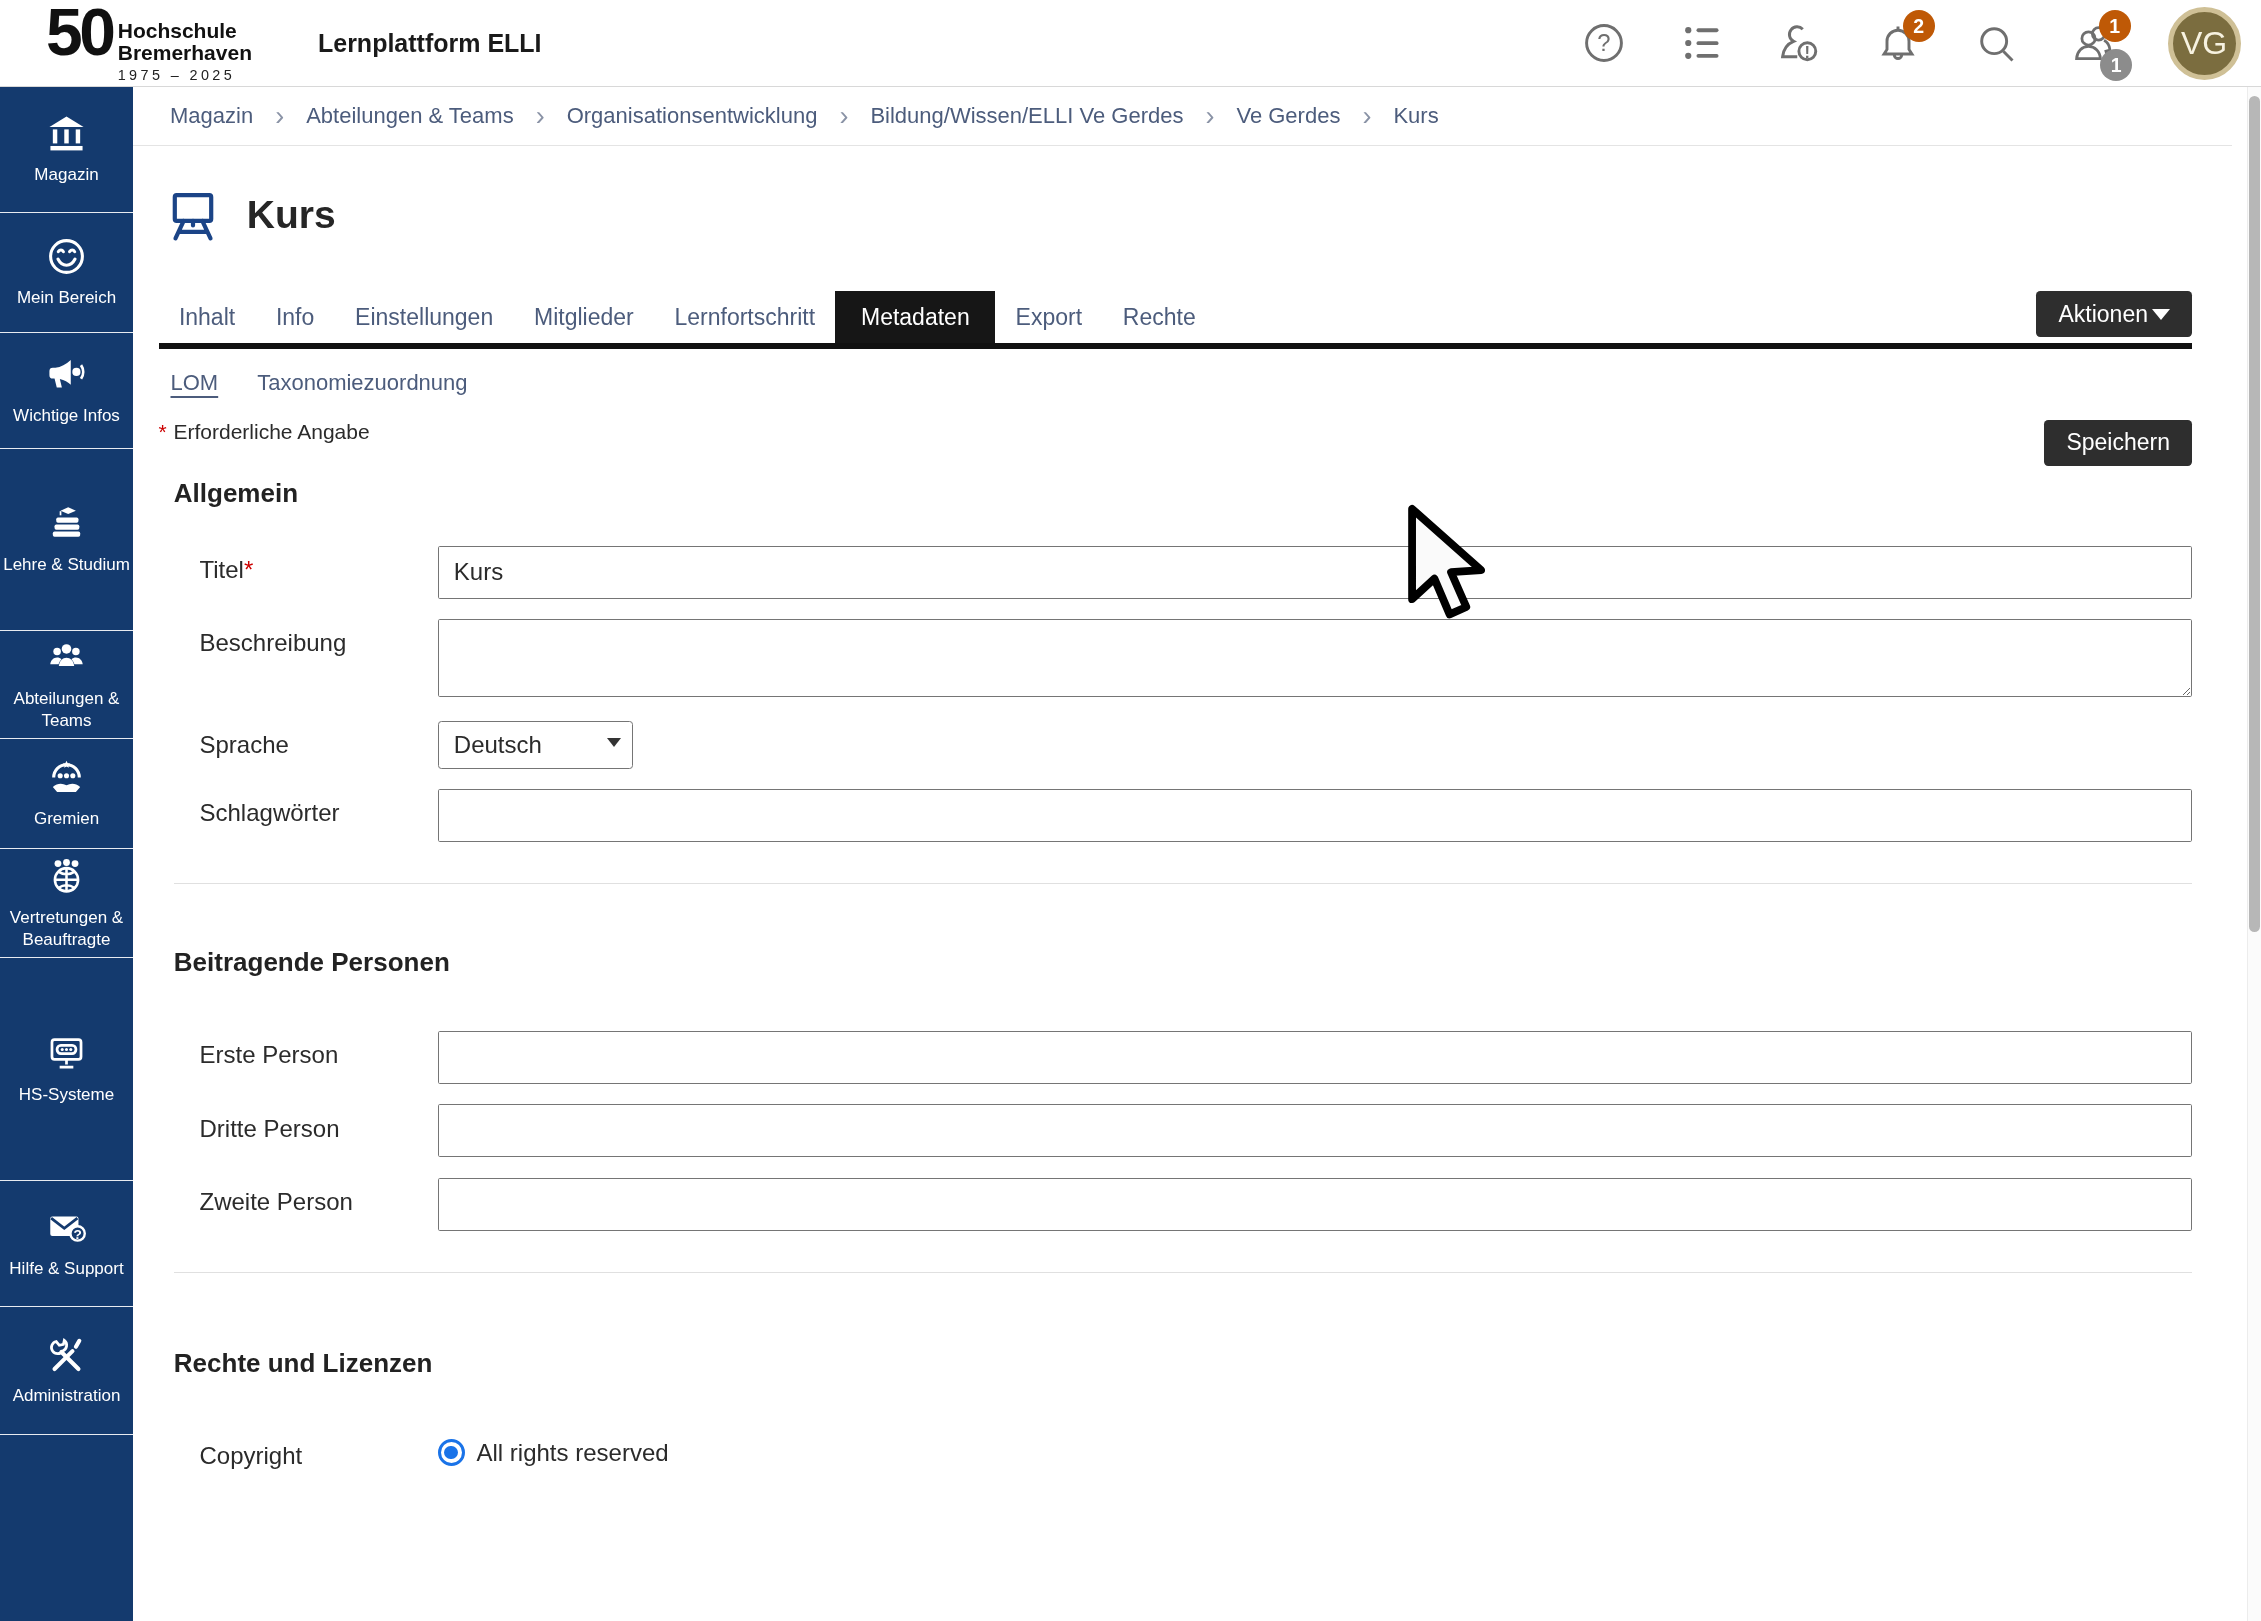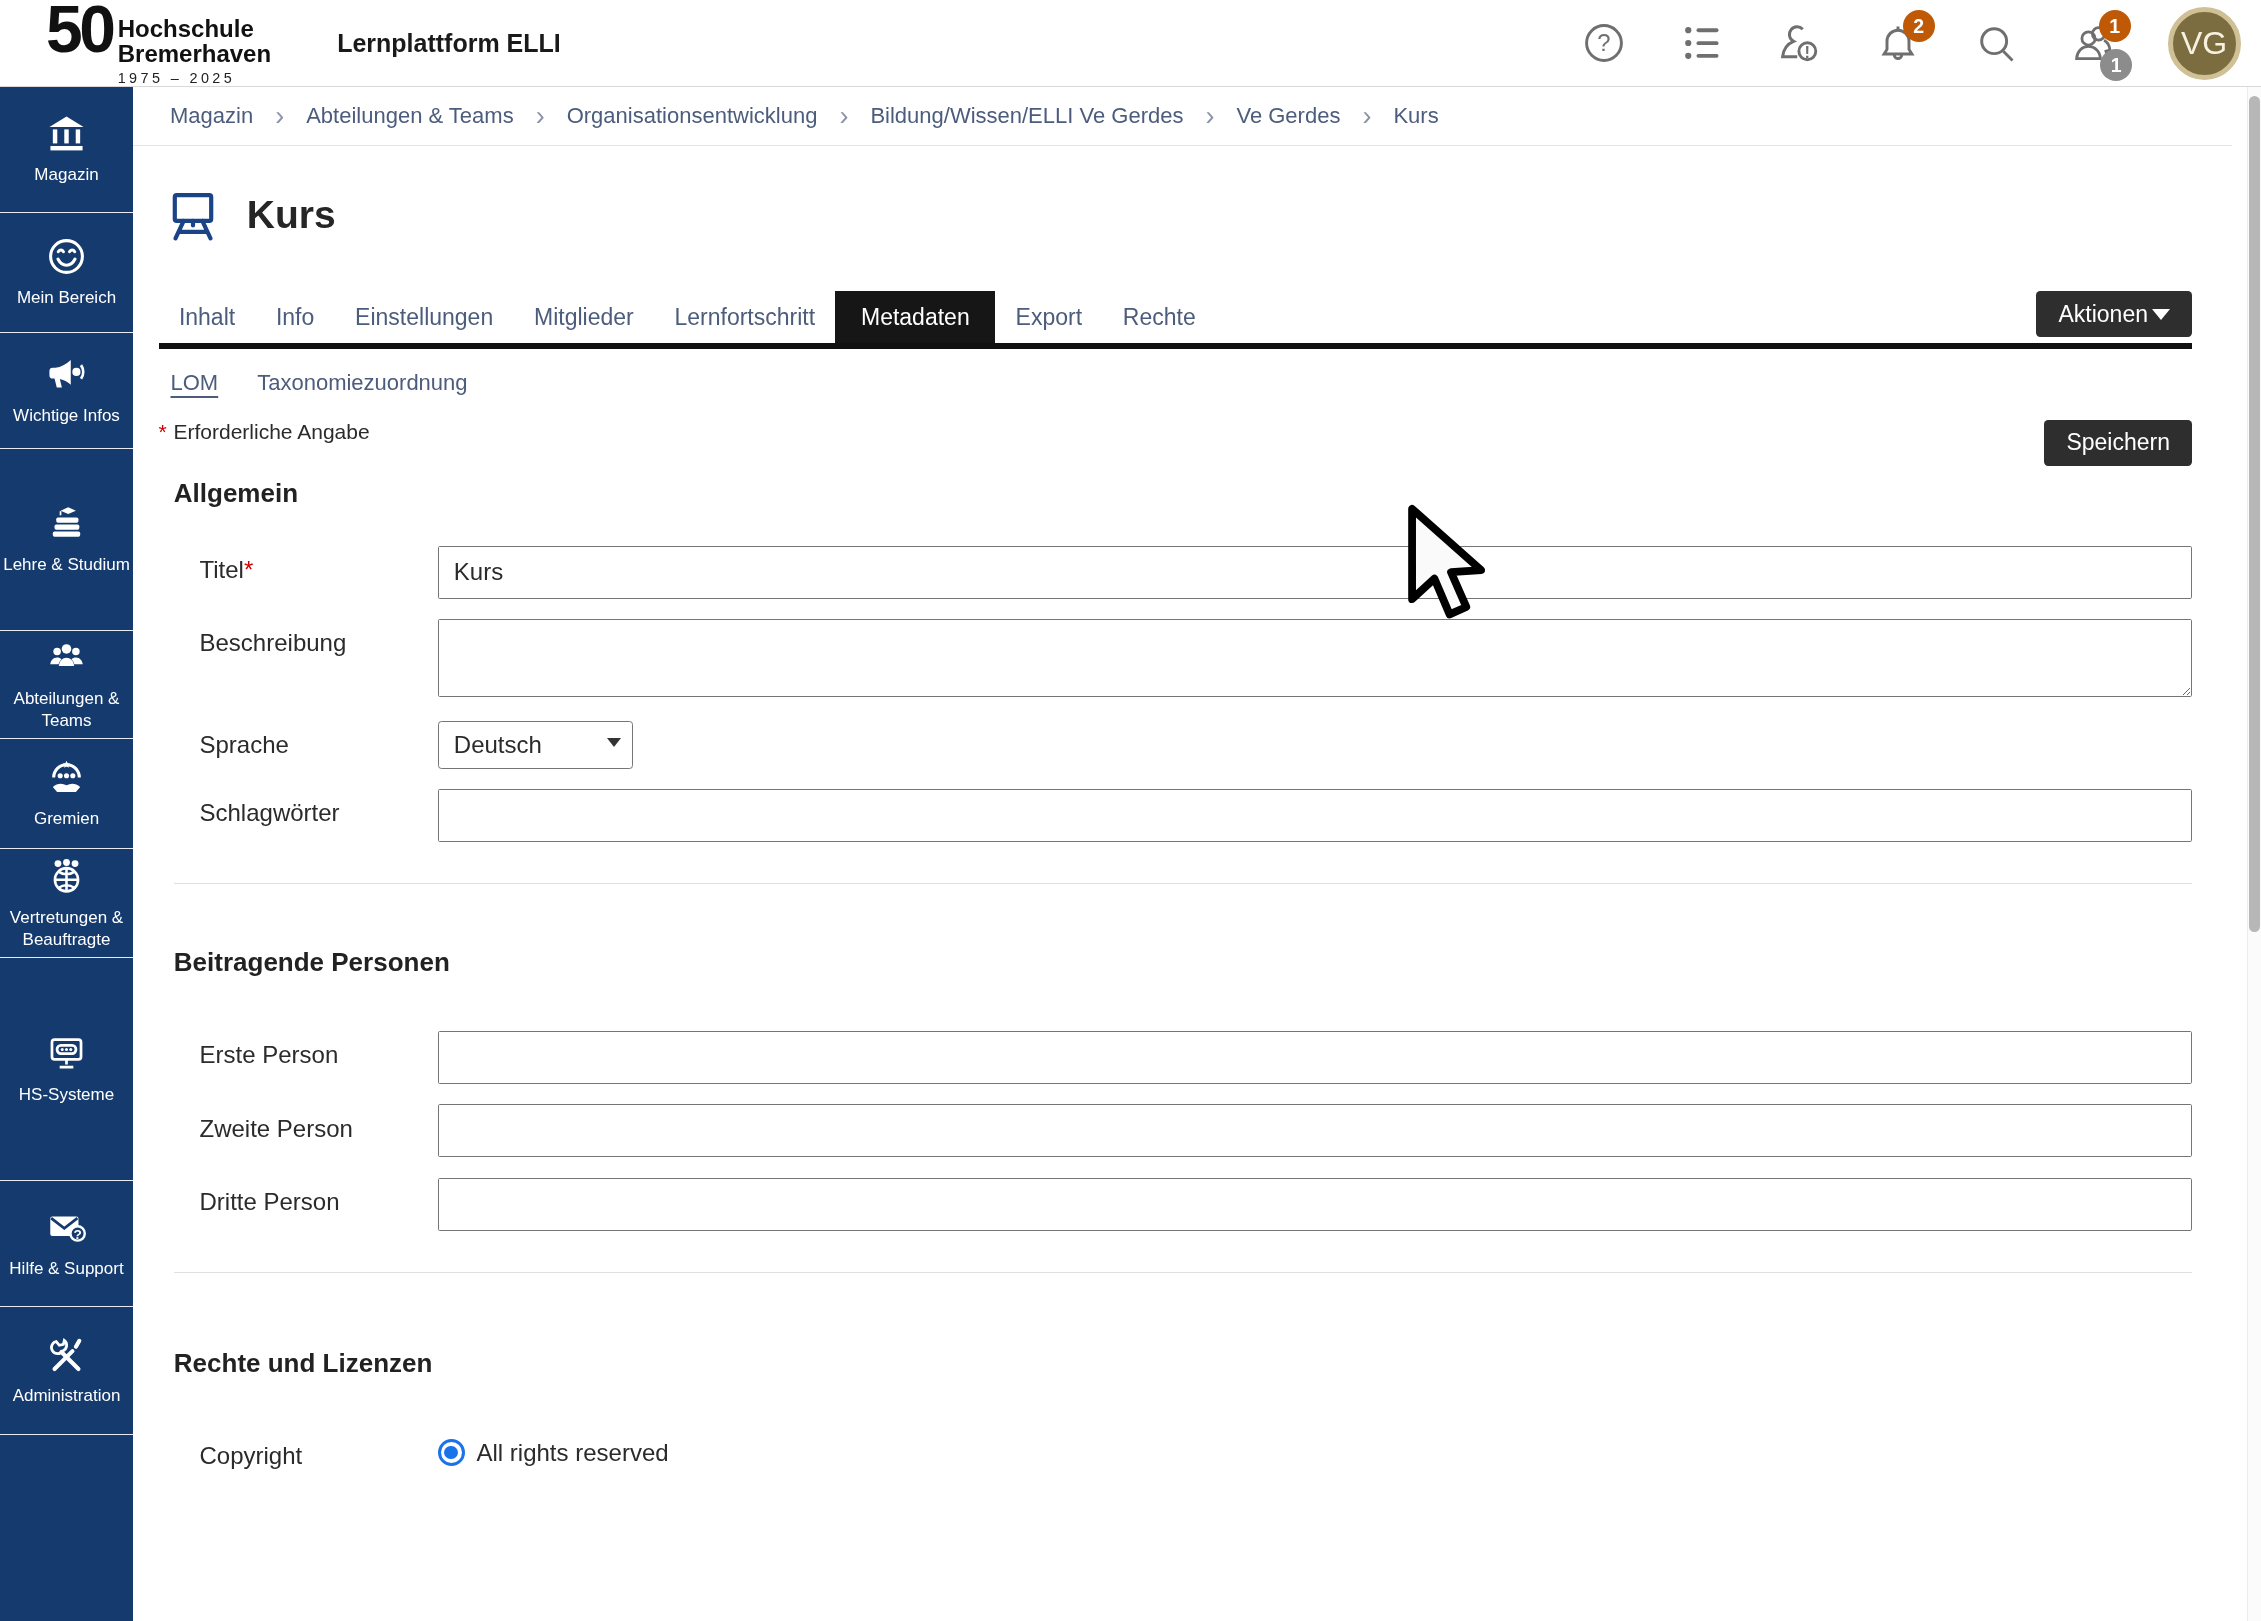--- a/index.html
+++ b/index.html
@@ -5,21 +5,21 @@
   * { box-sizing: border-box; margin: 0; padding: 0; }
   html,body { width:2261px; height:1621px; overflow:hidden; background:#fff;
               font-family:"Liberation Sans", sans-serif; color:#2b2b2b; }
 
   
   .header { position:absolute; left:0; top:0; width:2261px; height:87px;
             background:#fff; border-bottom:1.7px solid #d8d8d8; display:flex; align-items:center; z-index:5; }
   .logo { display:flex; align-items:flex-start; margin-left:46px; }
   .logo-50 { font-size:66px; font-weight:800; line-height:.88; letter-spacing:-3.4px; color:#111; }
   .logo-txt { margin-left:5.1px; margin-top:17px; }
-  .logo-line { font-size:24px; font-weight:700; line-height:1.04; color:#111; }
+  .logo-line { font-size:21px; font-weight:700; line-height:1.04; color:#111; }
   .logo-years { font-size:14.4px; letter-spacing:3.4px; color:#222; margin-top:2.5px; }
   .app-title { font-size:25px; font-weight:700; color:#1a1a1a; margin-left:66px; }
   .header-right { margin-left:auto; display:flex; align-items:center; gap:49px; padding-right:20.4px; }
   .hicon { position:relative; width:49px; height:49px; display:flex; align-items:center; justify-content:center; color:#6f6f6f; cursor:pointer; }
   .hicon svg { width:44px; height:44px; }
   .badge { position:absolute; min-width:32px; height:32px; border-radius:16px; color:#fff;
            font-size:19.5px; font-weight:700; display:flex; align-items:center; justify-content:center; }
   .badge-orange { background:#bf5906; top:-8.5px; right:-12px; }
   .badge-gray { background:#8c8c8c; bottom:-13.6px; right:-13.6px; }
   .avatar { width:73px; height:73px; border-radius:50%; background:#7b6d3f; border:5.1px solid #cfc096;
@@ -369,27 +369,27 @@
 
       <div class="rows-gap"></div>
 
       <div class="form-row">
         <div class="f-label">Erste Person</div>
         <div class="f-ctrl">
           <input type="text" value="" style="">
         </div>
       </div>
       <div class="form-row">
+        <div class="f-label">Dritte Person</div>
+        <div class="f-ctrl">
+          <input type="text" value="" style="">
+        </div>
+      </div>
+      <div class="form-row">
         <div class="f-label">Zweite Person</div>
-        <div class="f-ctrl">
-          <input type="text" value="" style="">
-        </div>
-      </div>
-      <div class="form-row">
-        <div class="f-label">Dritte Person</div>
         <div class="f-ctrl">
           <input type="text" value="" style="">
         </div>
       </div>
 
       <hr class="divider">
 
       <h2 class="section-h sec-gap2">Rechte und Lizenzen</h2>
 
       <div class="rows-gap"></div>

